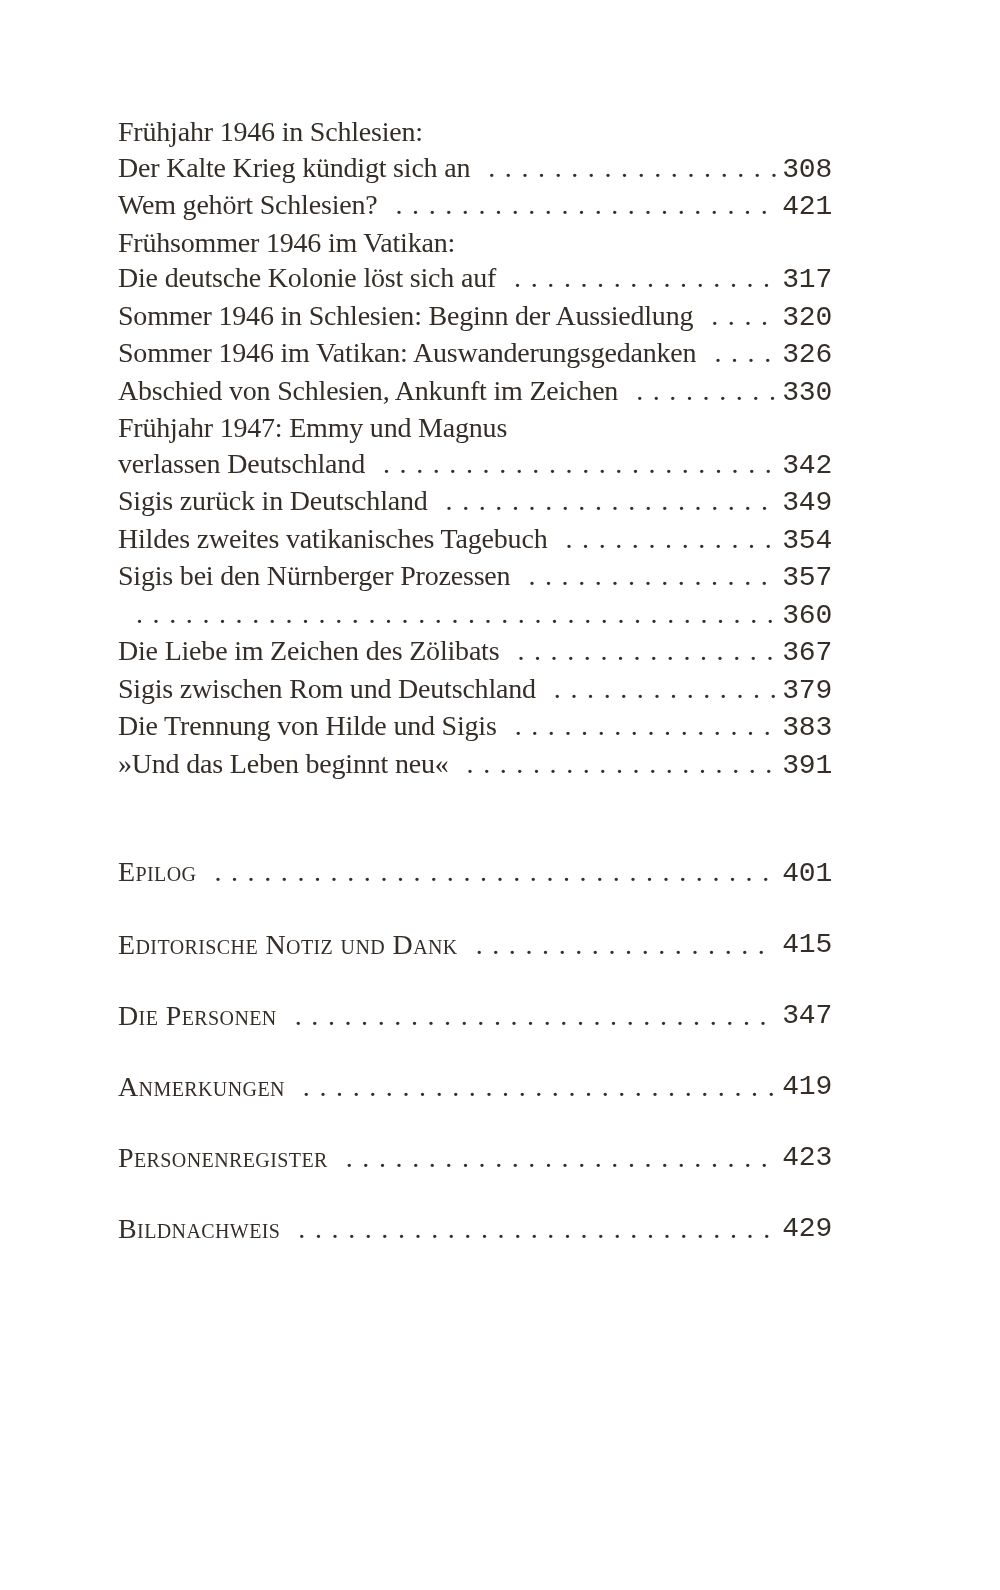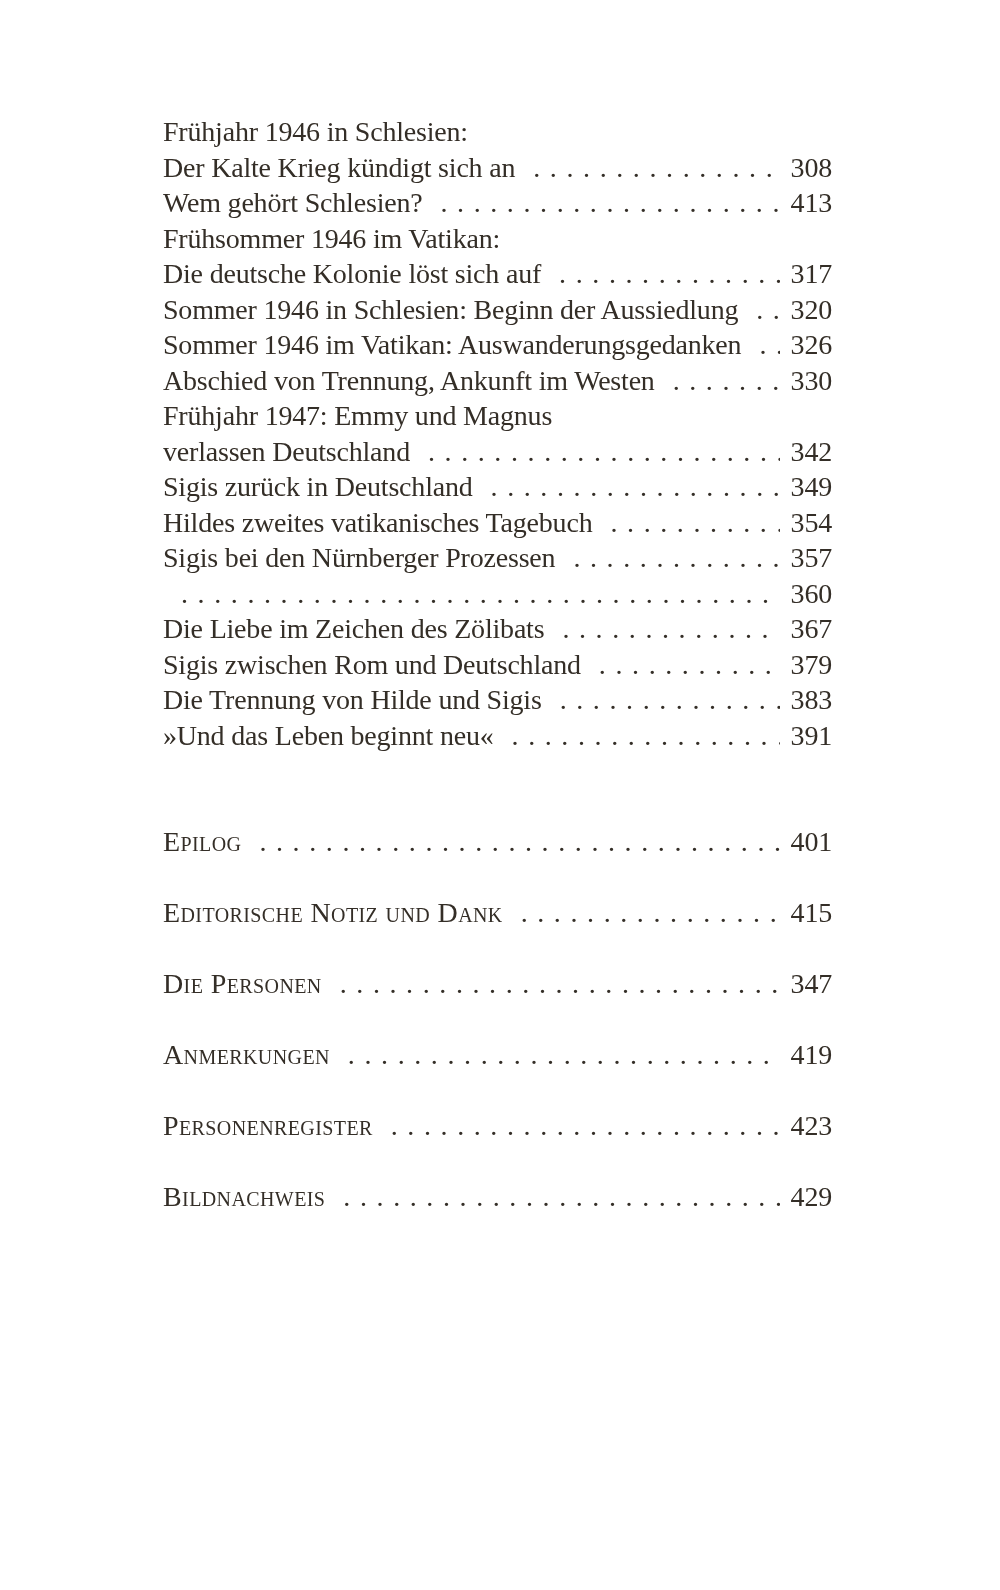--- a/index.html
+++ b/index.html
@@ -25,21 +25,20 @@
     margin: 0;
     padding: 0;
   }
   .row {
     display: flex;
     align-items: baseline;
     line-height: 35.5px;
     font-size: 28px;
     letter-spacing: -0.2px;
     white-space: nowrap;
-    margin-left: 45px;
   }
   .row .title {
     flex: 0 0 auto;
   }
   .row .leader {
     flex: 1 1 auto;
     overflow: hidden;
     white-space: nowrap;
     padding-left: 18px;
     min-width: 0;
@@ -47,20 +46,21 @@
   .row .leader::after {
     content: "...........................................................";
     letter-spacing: 9.6px;
     font-size: 28px;
   }
   .row .num {
     flex: 0 0 auto;
     min-width: 46px;
     text-align: right;
     margin-left: 6px;
+    font-family: Liberation Mono, monospace;
   }
   
   ol.backmatter {
     margin-top: 71px;
   }
   ol.backmatter .row + .row {
     margin-top: 35.5px;
     align-items: flex-end;
   }
   ol.backmatter .title {
@@ -80,21 +80,21 @@
 
   <li class="row">
     <span class="title">Der Kalte Krieg kündigt sich an</span>
     <span class="leader"></span>
     <span class="num">308</span>
   </li>
 
   <li class="row">
     <span class="title">Wem gehört Schlesien?</span>
     <span class="leader"></span>
-    <span class="num">413</span>
+    <span class="num">421</span>
   </li>
 
   <li class="row no-page">
     <span class="title">Frühsommer 1946 im Vatikan:</span>
 
   </li>
 
   <li class="row">
     <span class="title">Die deutsche Kolonie löst sich auf</span>
     <span class="leader"></span>
@@ -107,21 +107,21 @@
     <span class="num">320</span>
   </li>
 
   <li class="row">
     <span class="title">Sommer 1946 im Vatikan: Auswanderungsgedanken</span>
     <span class="leader"></span>
     <span class="num">326</span>
   </li>
 
   <li class="row">
-    <span class="title">Abschied von Trennung, Ankunft im Westen</span>
+    <span class="title">Abschied von Schlesien, Ankunft im Zeichen</span>
     <span class="leader"></span>
     <span class="num">330</span>
   </li>
 
   <li class="row no-page">
     <span class="title">Frühjahr 1947: Emmy und Magnus</span>
 
   </li>
 
   <li class="row">

